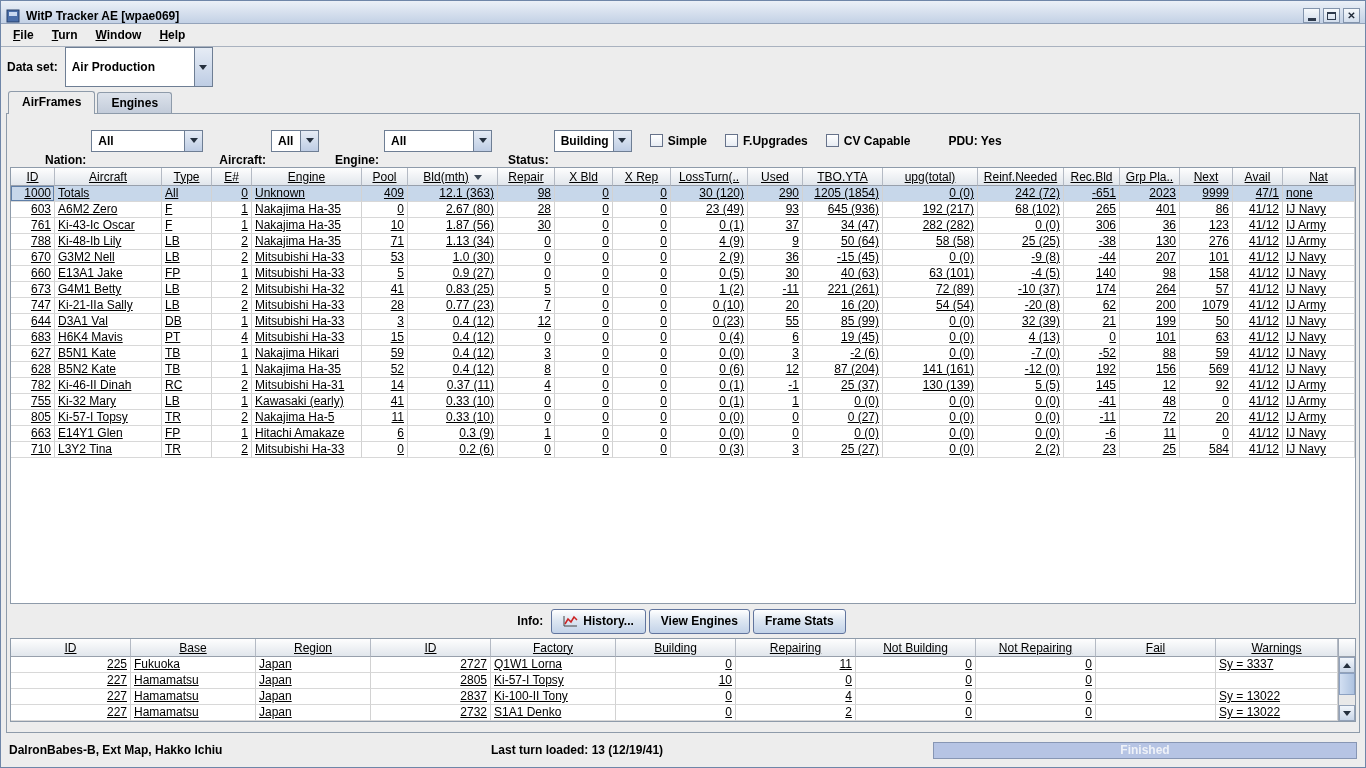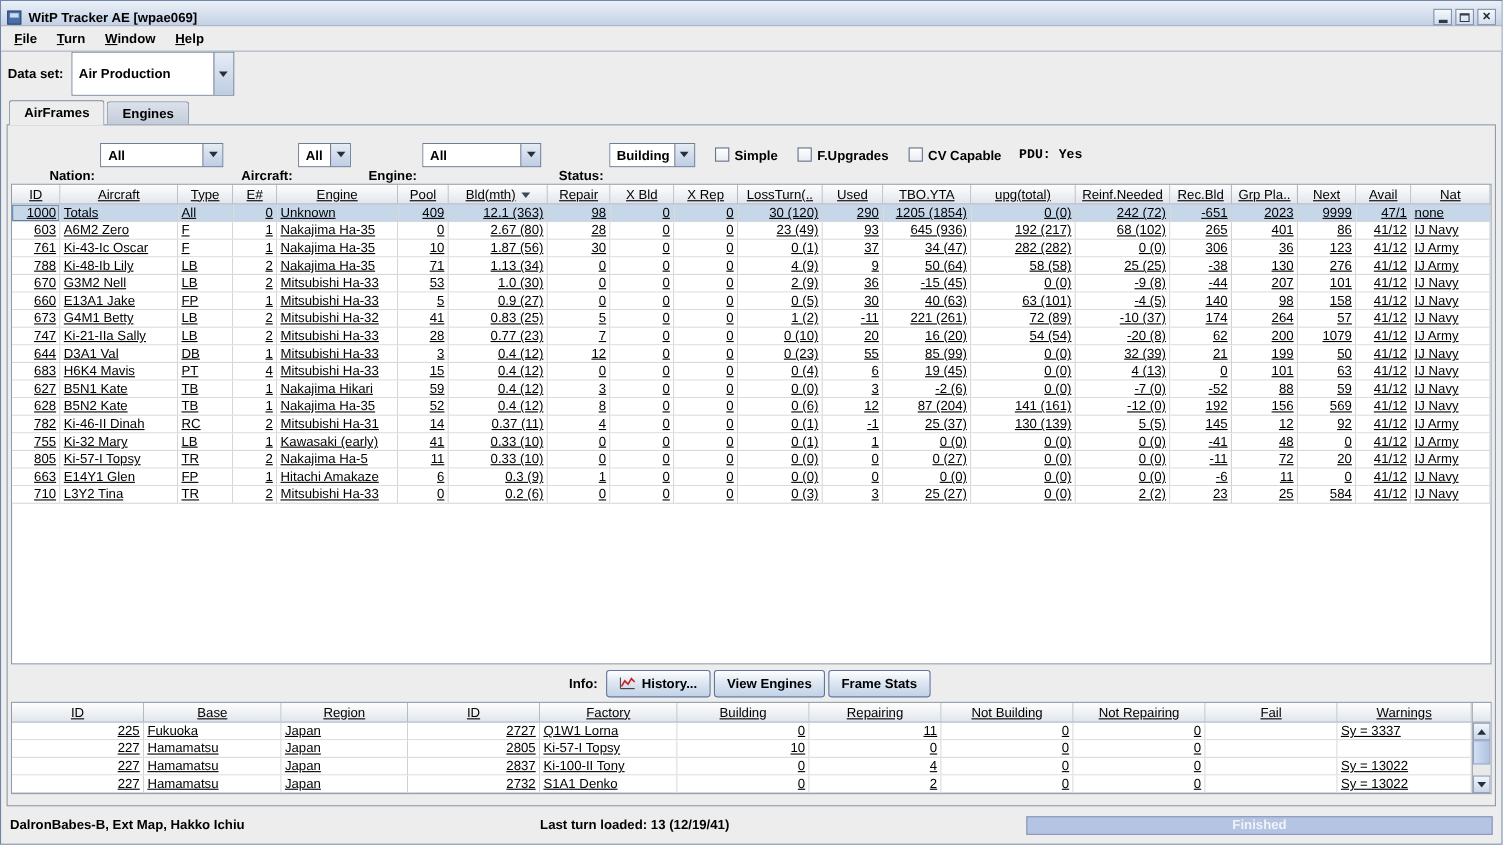--- a/index.html
+++ b/index.html
@@ -41,21 +41,21 @@
   
   .tab-panel { flex:1 1 auto; min-height:0; margin:0 5px 4px 5px; border:1px solid #8E9BAA; background:#EDEDED; display:flex; flex-direction:column; position:relative; z-index:1; }
 
   
   .filter-bar { flex:0 0 36px; display:flex; align-items:center; padding-left:38px; white-space:nowrap; }
   .filter-bar .bold-label { margin-right:5px;margin-top:39px; }
   .gap-lg { margin-left:16px; }
   .cb-group { display:inline-flex; align-items:center; margin-left:18px; }
   .checkbox { width:13px; height:13px; border:1px solid #66728A; background:linear-gradient(#FFFFFF,#E7ECF3); margin-right:5px; }
   .cb-label { font-weight:bold; }
-  .pdu-label { font-weight:bold; margin-left:16px;font-family:Liberation Mono, monospace; }
+  .pdu-label { font-weight:bold; margin-left:38px; }
 
   
   .main-table-wrap { flex:1 1 auto; min-height:0; margin:0 3px; border:1px solid #8E9BAA; background:#fff; overflow:hidden; }
   table { border-collapse:separate; border-spacing:0; table-layout:fixed;text-decoration:underline; }
   th { height:18px; font-weight:normal; font-size:12px; text-align:center; background:linear-gradient(#FEFEFE,#E1E6EC); border-right:1px solid #B4BAC4; border-bottom:1px solid #98A0AC; padding:0 3px; overflow:hidden; white-space:nowrap; }
   td { height:16px; font-size:12px; line-height:15px; padding:0 3px; border-right:1px solid #D2D2D2; border-bottom:1px solid #D8D8D8; overflow:hidden; white-space:nowrap; background:#fff; }
   td.r { text-align:right; }
   td.l { text-align:left; }
   tr.selected td { background:#C7D7EA; }
   td.focus-cell { box-shadow:inset 0 0 0 1px #5F7FA8; }

